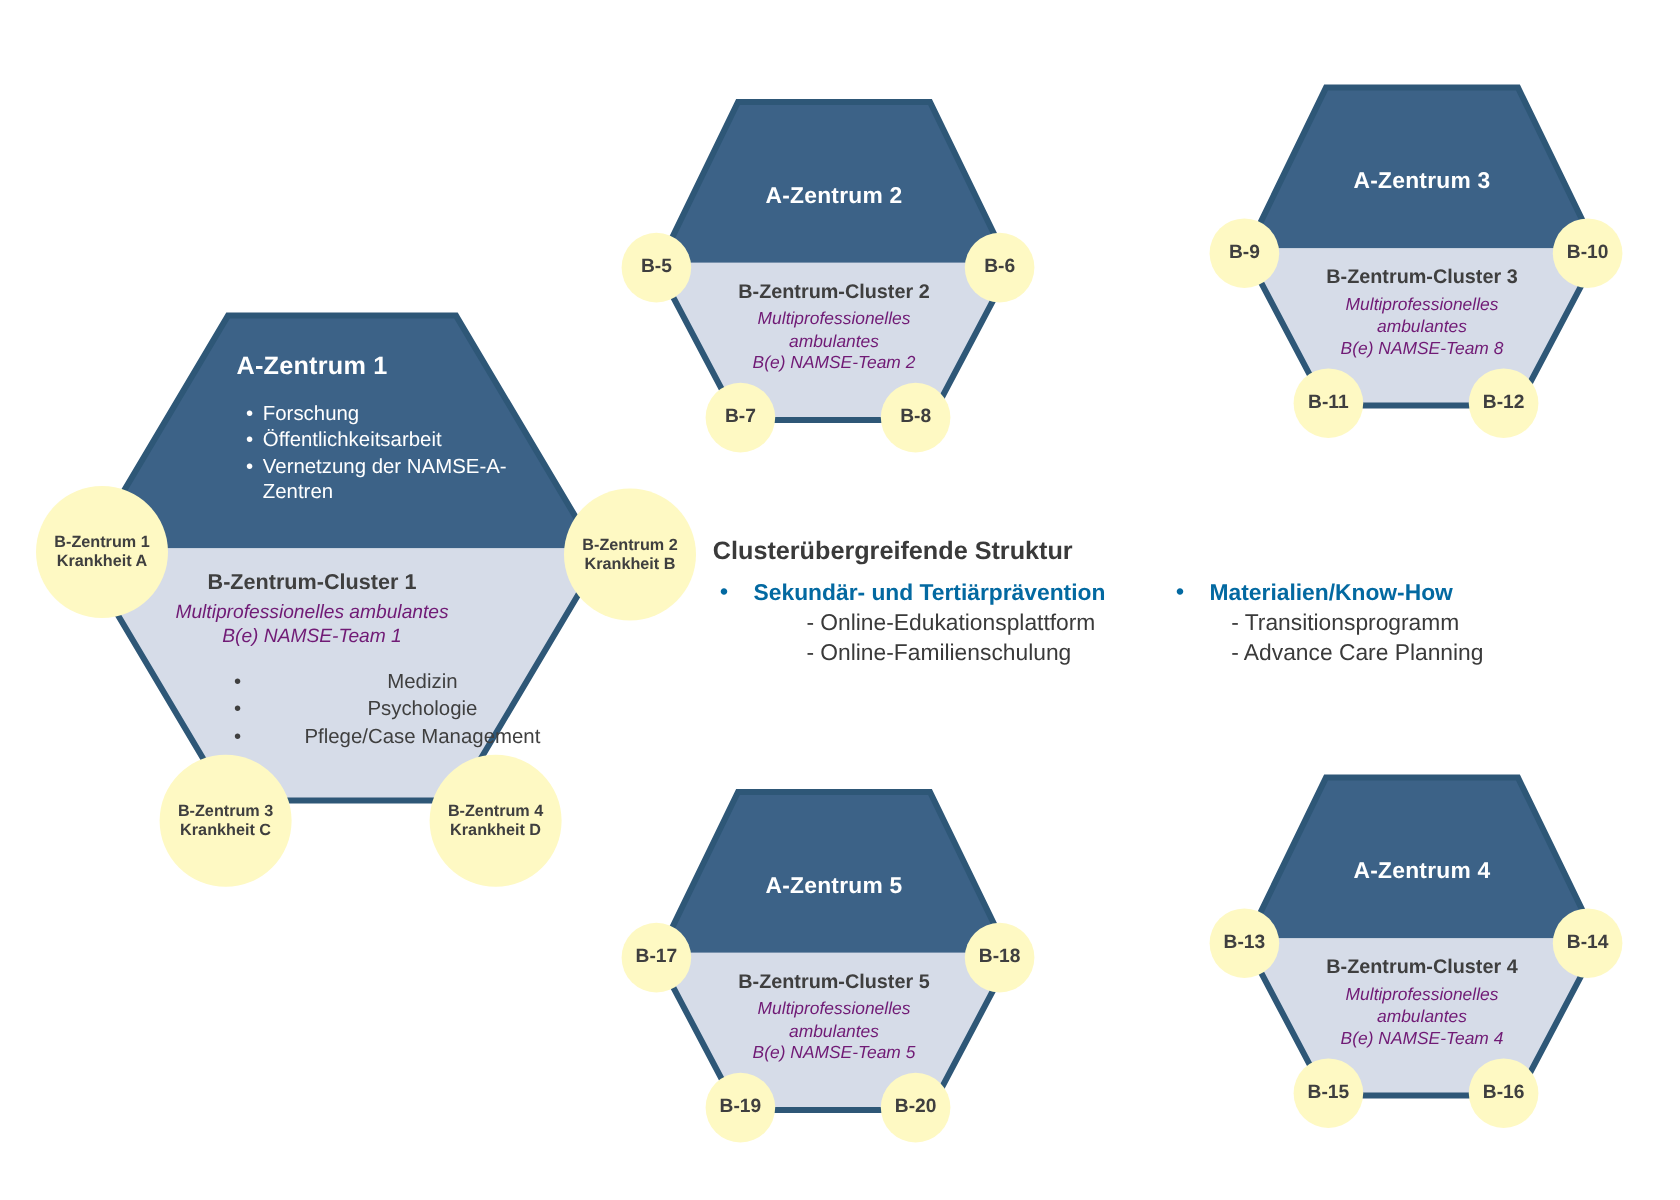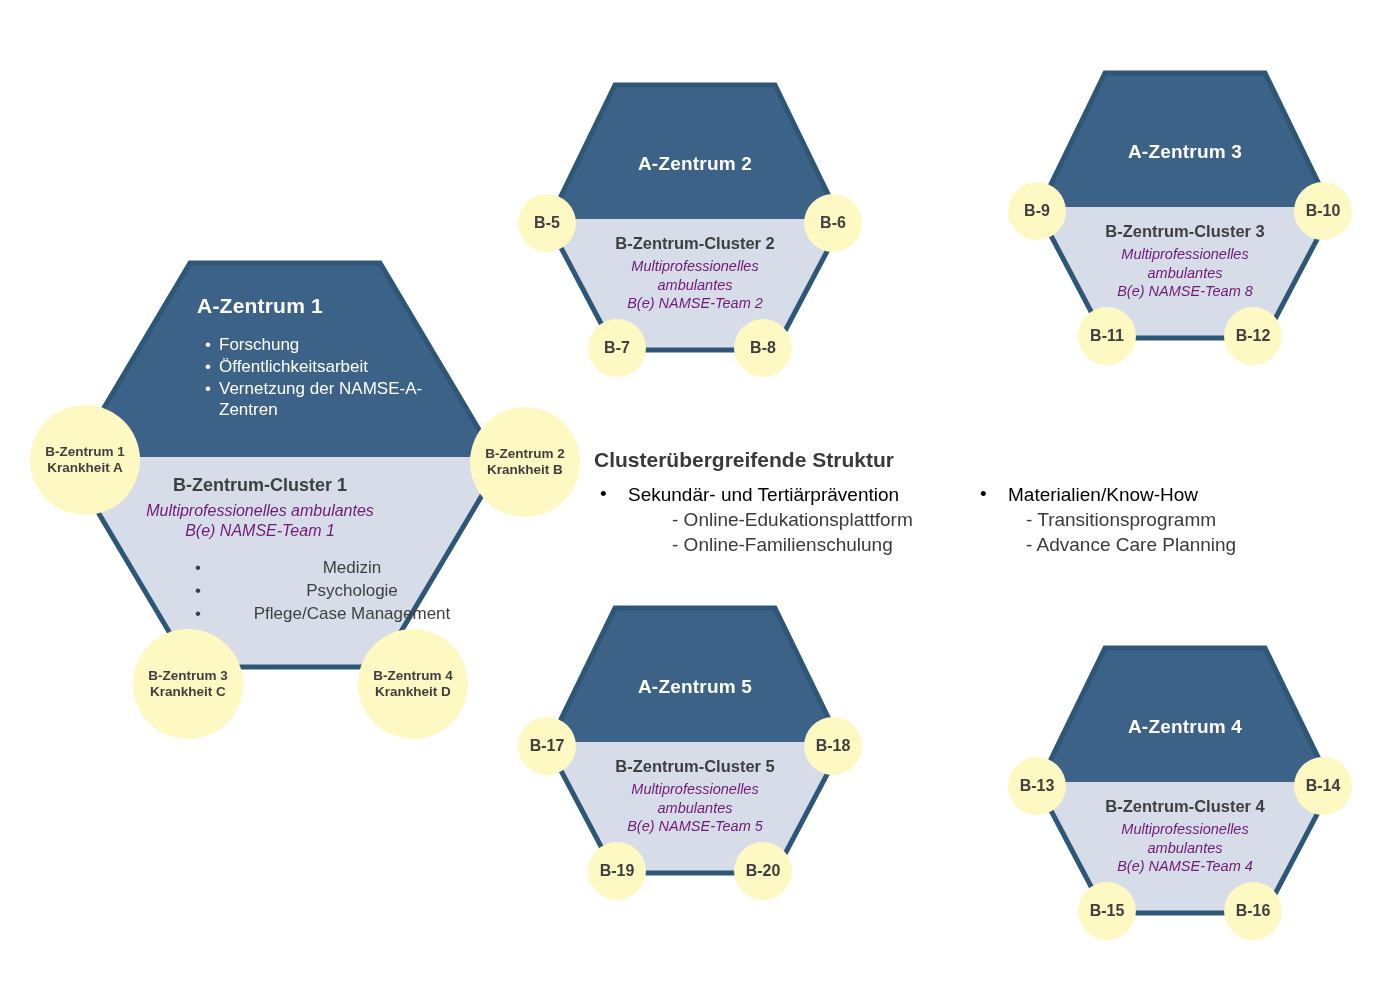--- a/index.html
+++ b/index.html
@@ -141,21 +141,21 @@
   
   .small .a-title { font-size: 19px; }
   .small .b-title { font-size: 16.5px; }
   .small .b-sub   { font-size: 14.5px; }
   .small .node {
     width: 58px; height: 58px; font-size: 16px;
   }
 
   #cluster-2 { left: 540px; top: 77px;  width: 310px; height: 300px; }
   #cluster-3 { left: 1030px; top: 65px;  width: 310px; height: 300px; }
-  #cluster-5 { left: 540px; top: 600px; width: 310px; height: 300px; }
+  #cluster-5 { left: 540px; top: 652px; width: 310px; height: 300px; }
   #cluster-4 { left: 1030px; top: 640px; width: 310px; height: 300px; }
 
   .small .a-title { top: 76px; }
   .small .b-title { top: 157px; }
   .small .b-sub   { top: 180px; }
 
   .small .node-tl { left: -22px; top: 117px; }
   .small .node-tr { left: 264px; top: 117px; }
   .small .node-bl { left: 48px;  top: 242px; }
   .small .node-br { left: 194px; top: 242px; }
@@ -179,23 +179,24 @@
   }
   .center-col {
     position: relative;
   }
   .center-col.left  { width: 340px; }
   .center-col.right { width: 300px; }
   .center-main {
     position: relative;
     padding-left: 34px;
     font-size: 19px;
-    color: #000000;
+    color: #0369a1;
     line-height: 1.32;
     white-space: nowrap;
+    font-weight: bold;
   }
   .center-main::before {
     content: "\2022";
     position: absolute;
     left: 6px;
     top: -1px;
     font-size: 19px;
   }
   .center-sub {
     font-size: 19px;

